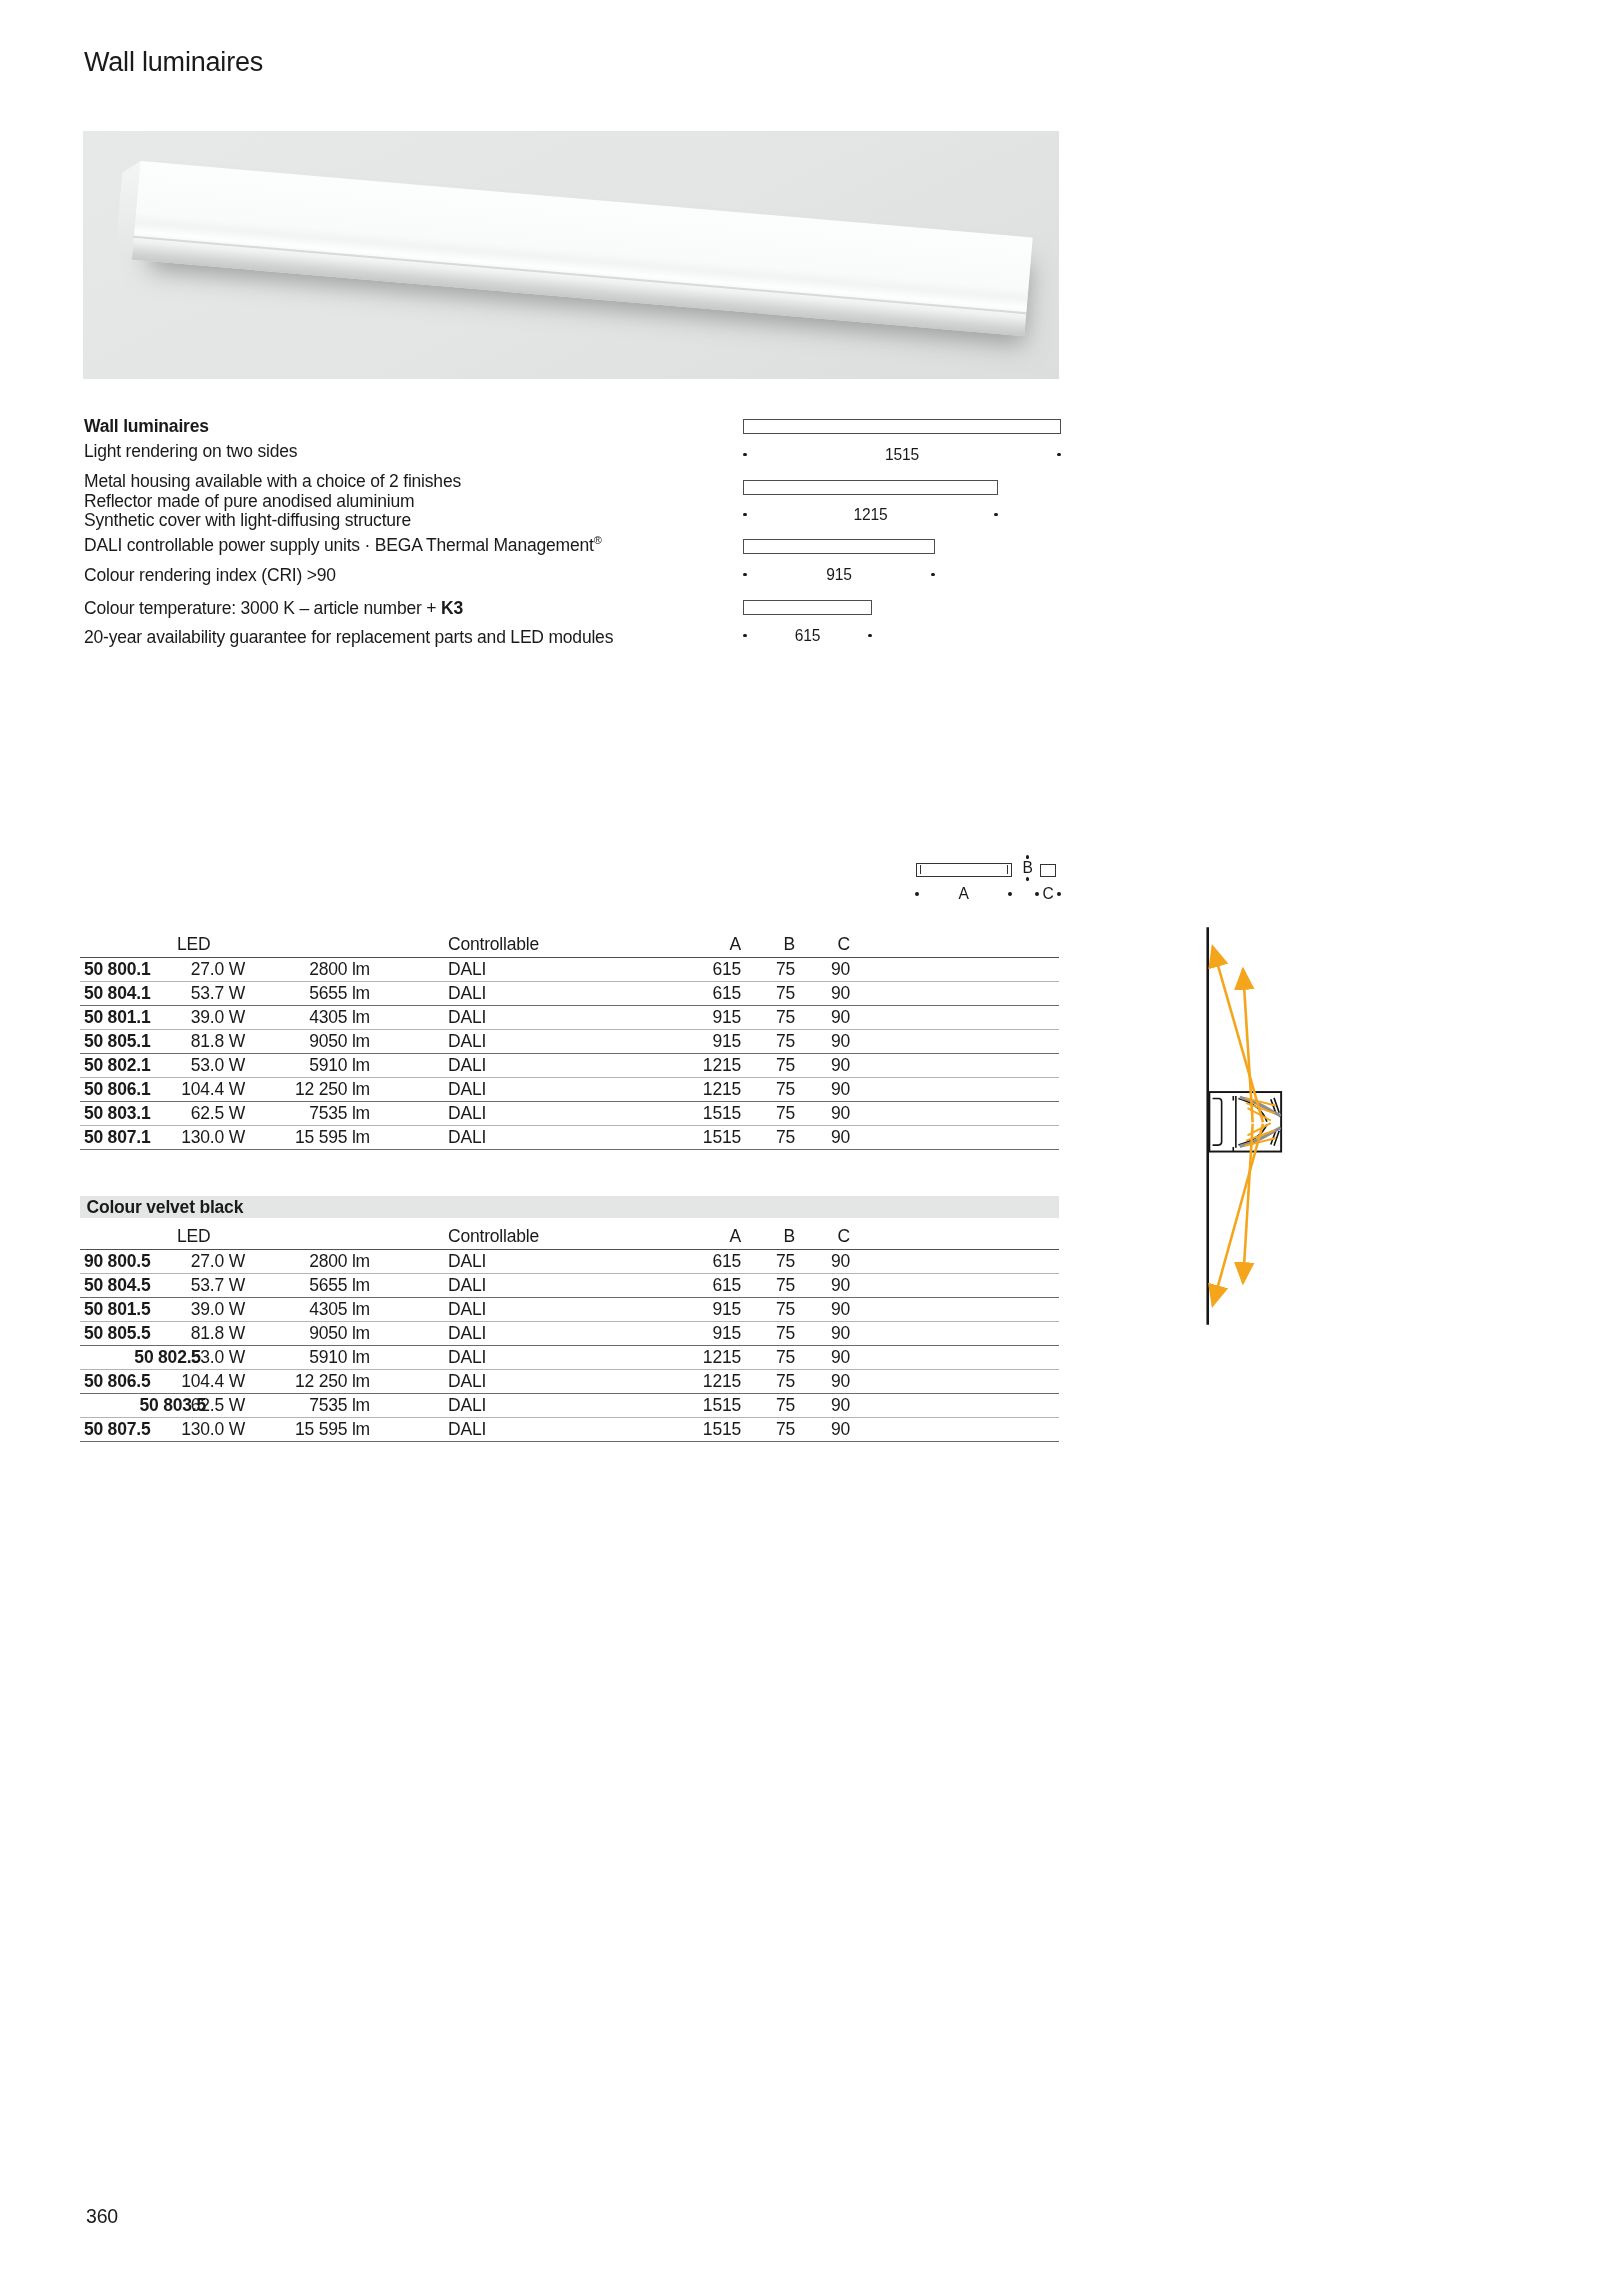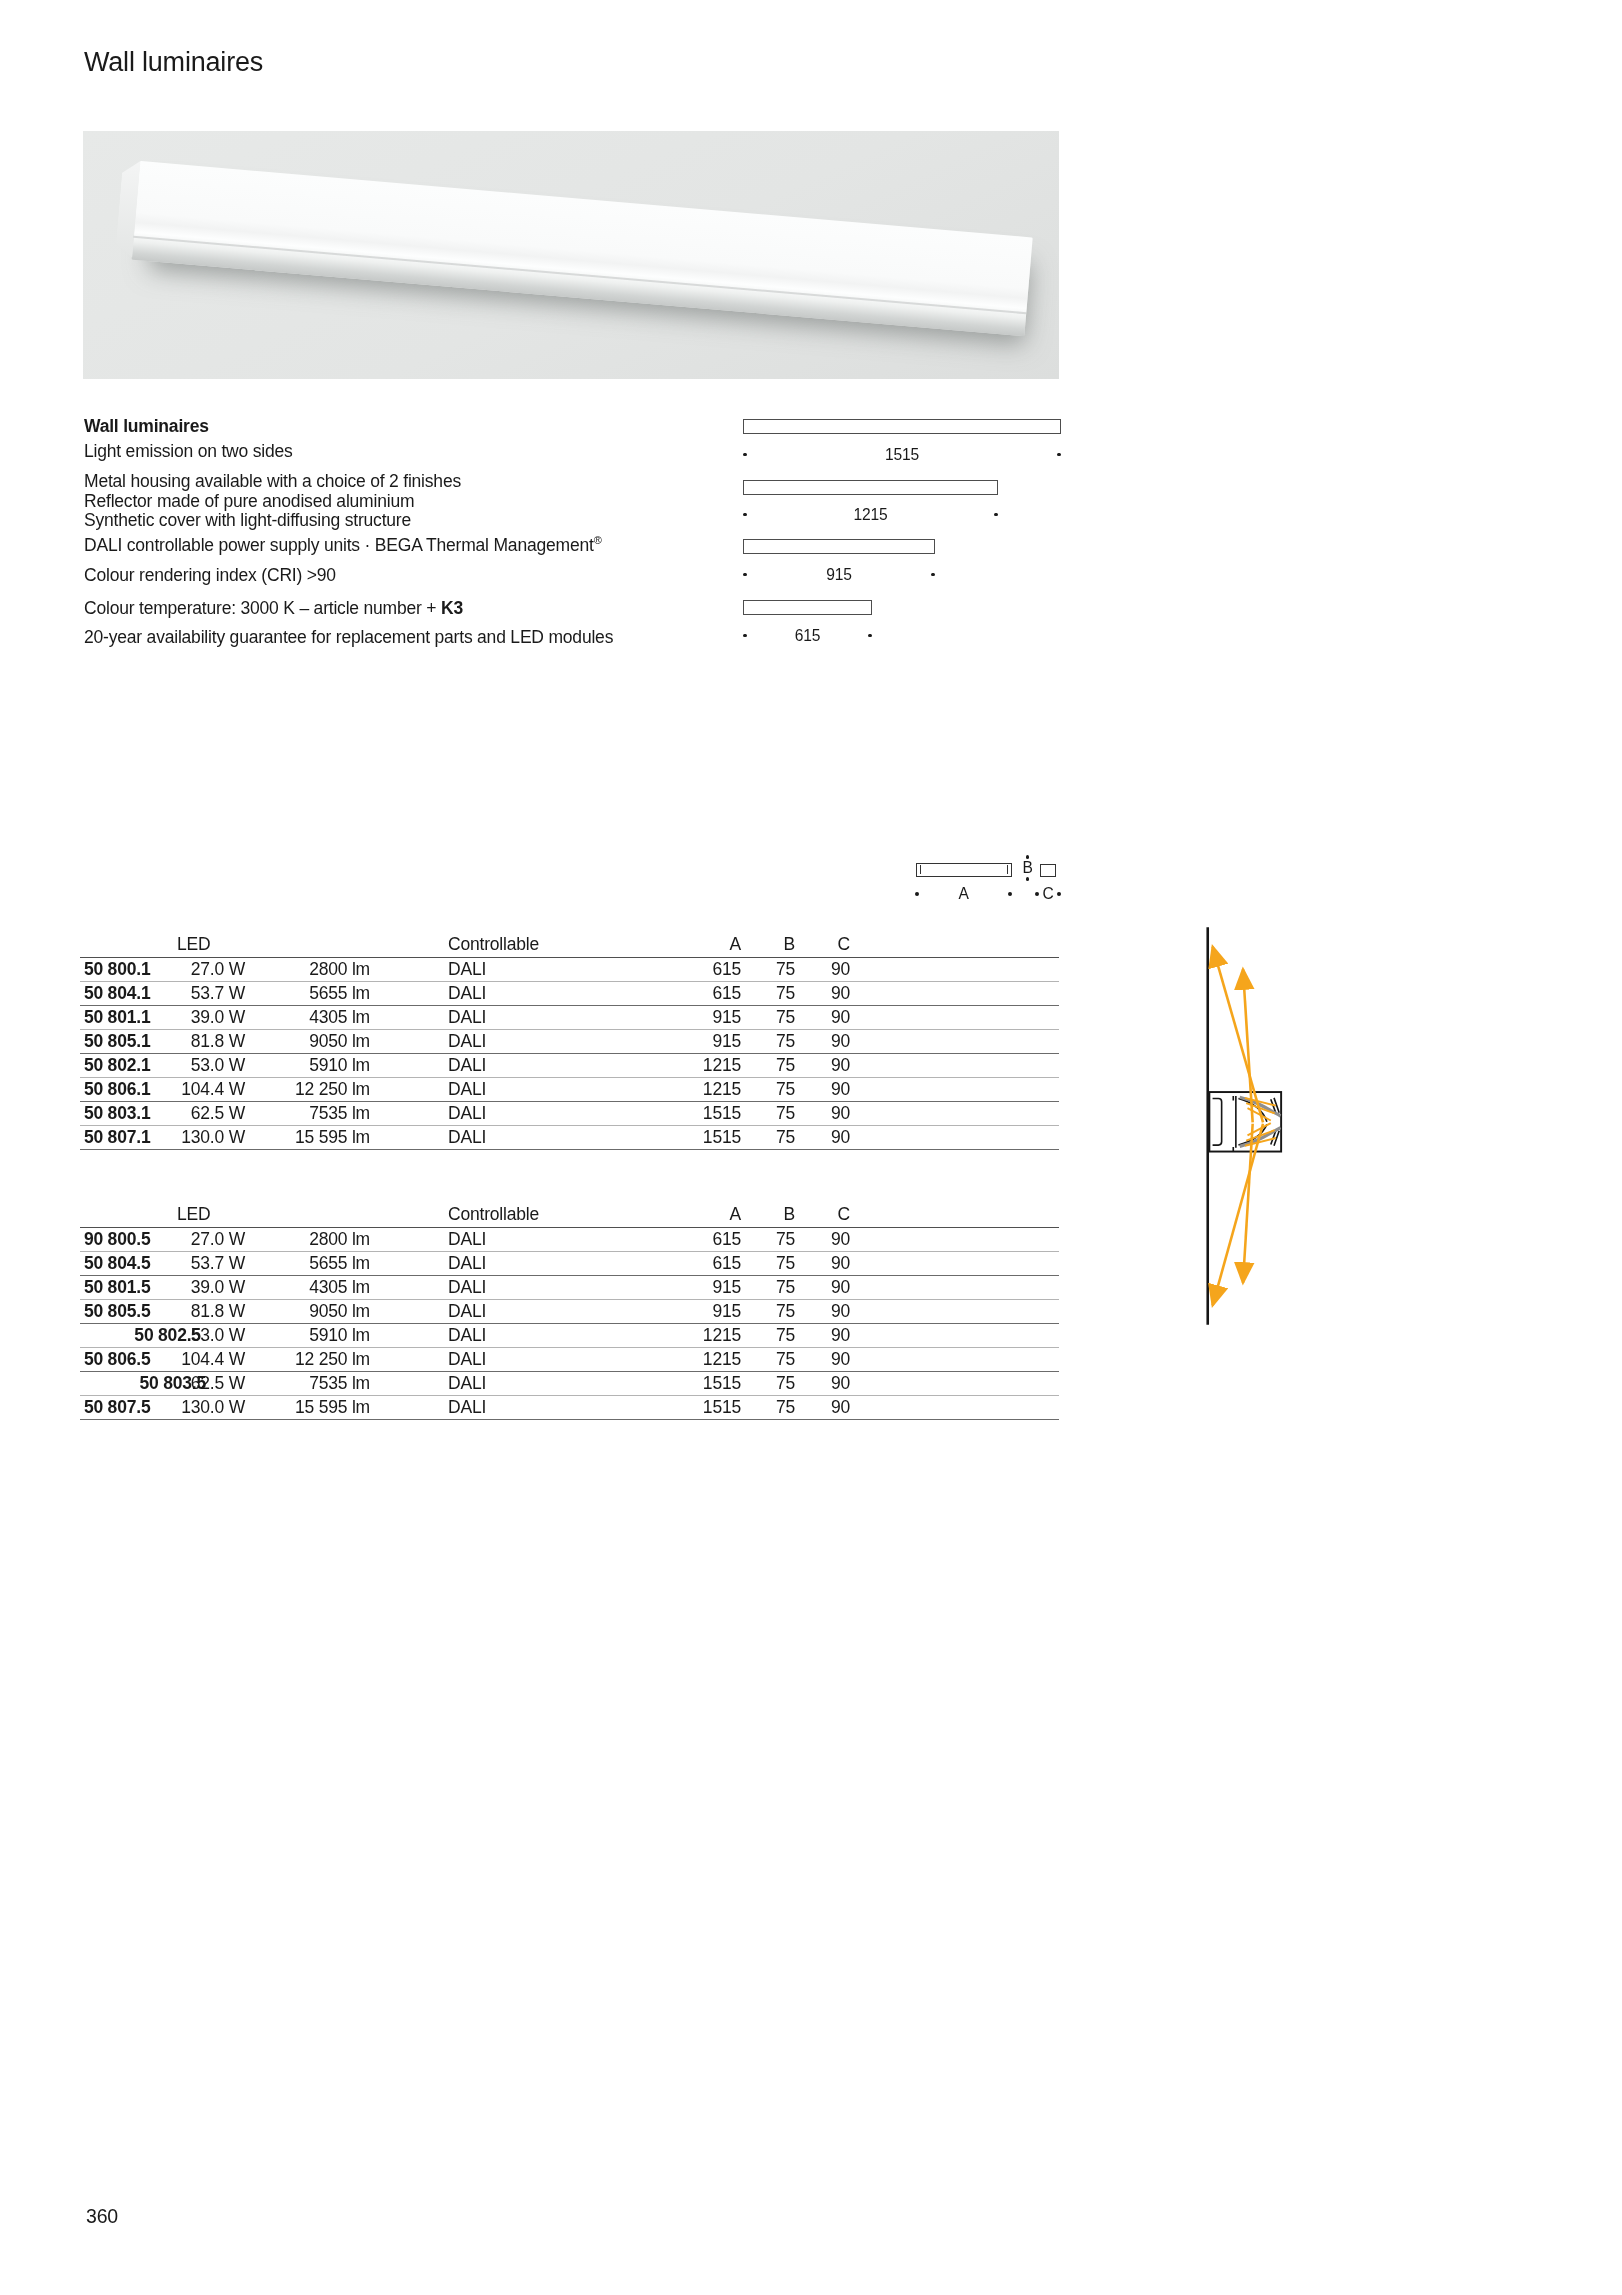--- a/index.html
+++ b/index.html
@@ -65,21 +65,21 @@
   <h1 class="page-title">Wall luminaires</h1>
 
   <div class="photo">
     <div class="lum">
       <div class="lum-end"></div>
       <div class="lum-seam"></div>
     </div>
   </div>
 
   <p class="info-line b" style="top:417px">Wall luminaires</p>
-  <p class="info-line" style="top:442px">Light emission on two sides</p>
+  <p class="info-line" style="top:442px">Light rendering on two sides</p>
   <p class="info-line" style="top:472px">
     <span class="blk">Metal housing available with a choice of 2 finishes</span>
     <span class="blk">Reflector made of pure anodised aluminium</span>
     <span class="blk">Synthetic cover with light-diffusing structure</span>
     <span class="blk"><span>DALI controllable power supply units · BEGA Thermal Management</span><sup>®</sup></span>
   </p>
   <p class="info-line" style="top:566px">Colour rendering index (CRI) &gt;90</p>
   <p class="info-line" style="top:599px"><span>Colour temperature:  3000 K – article number + </span><span class="b">K3</span></p>
   <p class="info-line" style="top:628px">20-year availability guarantee for replacement parts and LED modules</p>
 
@@ -204,20 +204,21 @@
           <span class="cell b" style="left: 3.9px; width: 117px; text-align: left;">50 807.1</span>
           <span class="cell" style="left: 65px; width: 100px; text-align: right;">130.0 W</span>
           <span class="cell" style="left: 175px; width: 115px; text-align: right;">15 595 lm</span>
           <span class="cell" style="left: 368px; width: 143px; text-align: left;">DALI</span>
           <span class="cell" style="left: 583px; width: 78px; text-align: right;">1515</span>
           <span class="cell" style="left: 676px; width: 39px; text-align: right;">75</span>
           <span class="cell" style="left: 731px; width: 39px; text-align: right;">90</span>
         </div>
       </div>
       <div class="cat-table" style="top: 1196px;">
+        <div class="tbar">Colour velvet black</div>
         <div class="thead">
           <span class="al" style="left: 97px; width: 97px; text-align: left;">LED</span>
           <span class="al" style="left: 368px; width: 143px; text-align: left;">Controllable</span>
           <span class="ar" style="left: 583px; width: 78px; text-align: right;">A</span>
           <span class="ar" style="left: 676px; width: 39px; text-align: right;">B</span>
           <span class="ar" style="left: 731px; width: 39px; text-align: right;">C</span>
         </div>
         <div class="trow">
           <span class="cell b" style="left: 3.9px; width: 117px; text-align: left;">90 800.5</span>
           <span class="cell" style="left: 65px; width: 100px; text-align: right;">27.0 W</span>

